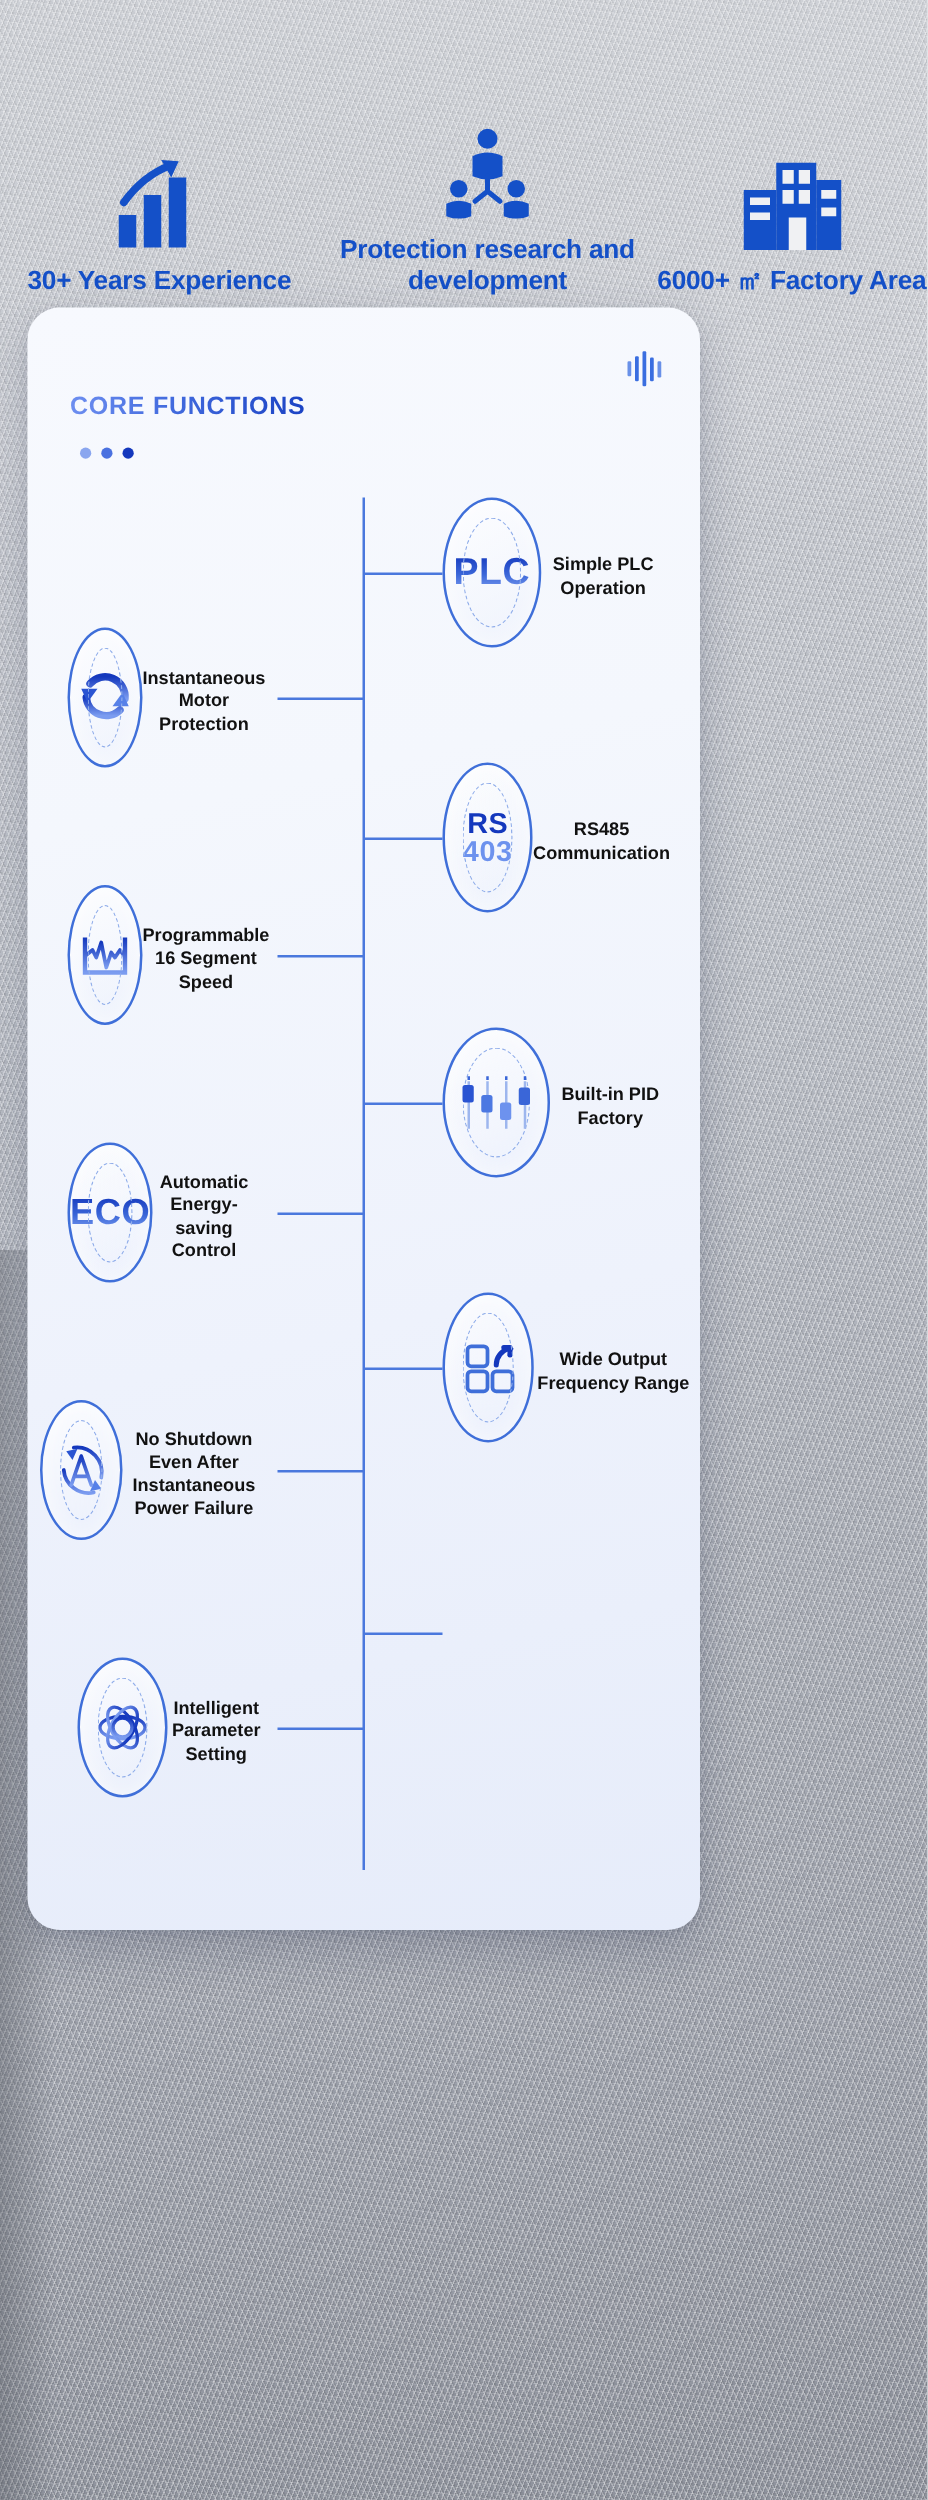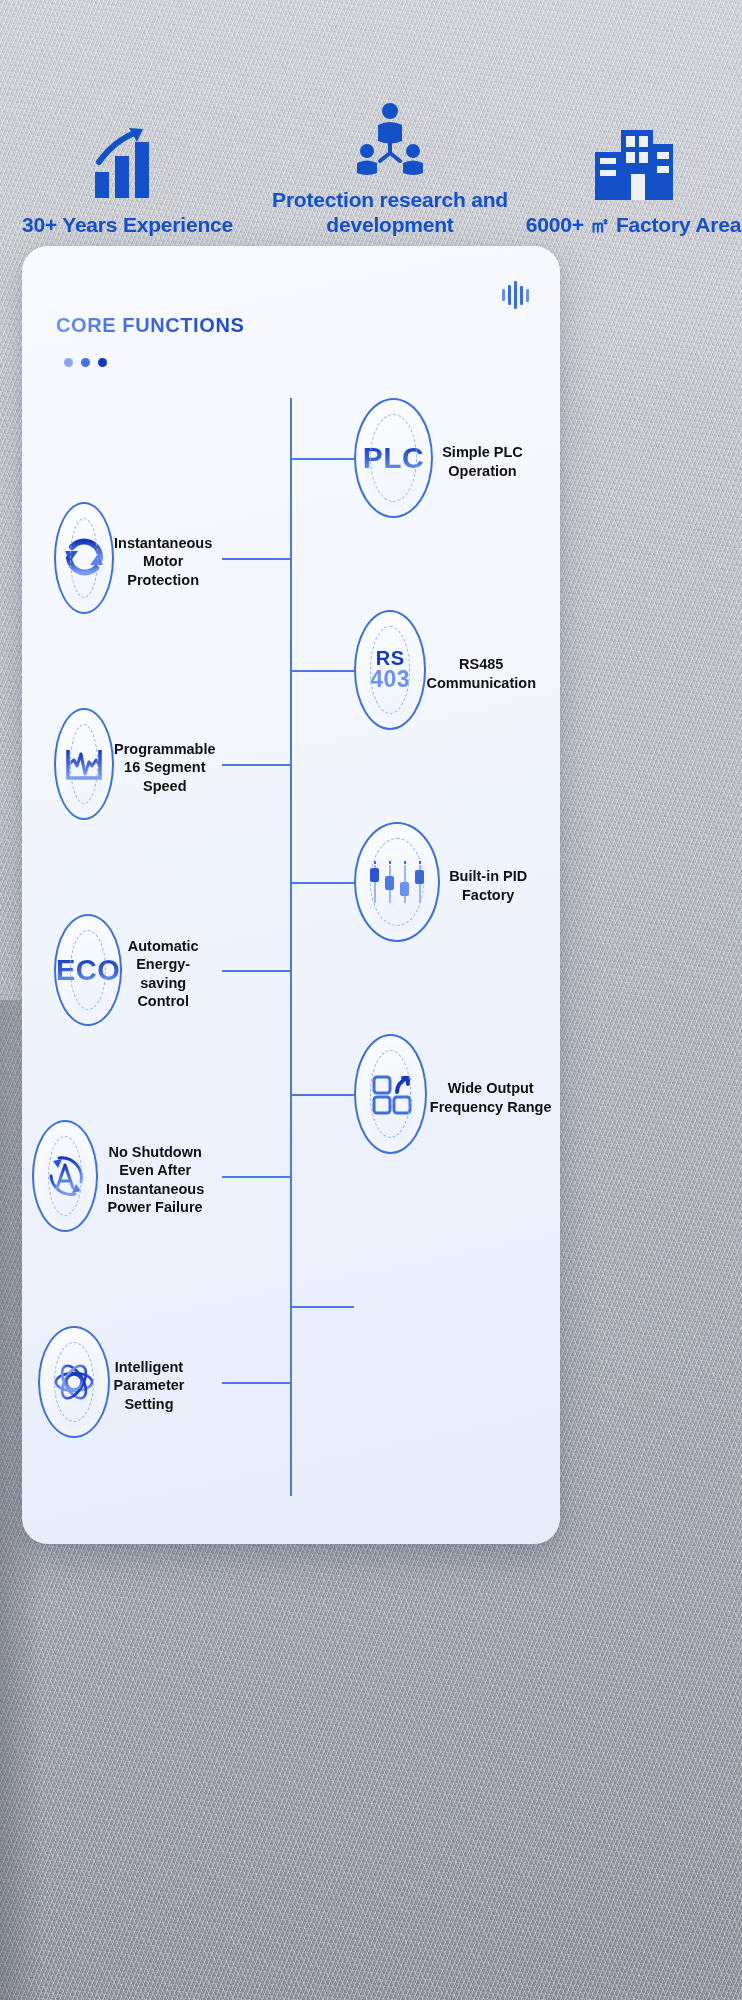--- a/index.html
+++ b/index.html
@@ -151,21 +151,21 @@
     font-weight: 800;
     line-height: 1;
     text-align: center;
     background: linear-gradient(180deg, #1438bd 0%, #3a66d8 55%, #7b9cf0 100%);
     -webkit-background-clip: text; background-clip: text;
     color: transparent; -webkit-text-fill-color: transparent;
   }
   .glyph-plc { font-size: 30px; letter-spacing: .5px; }
   .glyph-eco { font-size: 29px; letter-spacing: .5px; }
   .rs485 { text-align:center; line-height:1.02; }
-  .rs485 .rs  { display:block; font-size: 20px; font-weight: 800; color:#1438bd; letter-spacing:.5px; }
+  .rs485 .rs  { display:block; font-size: 23px; font-weight: 800; color:#1438bd; letter-spacing:.5px; }
   .rs485 .n85 { display:block; font-size: 23px; font-weight: 800; color:#6d92ee; letter-spacing:.5px; }
 
   
   .pid { width: 56px; height: 44px; display:flex; align-items:center; justify-content:center; gap:6px; }
   .pid .col { position: relative; width: 9px; height: 42px; display:flex; justify-content:center; }
   .pid .track { position:absolute; top:4px; bottom:0; width:2px; background:#9db6ee; }
   .pid .dot { position:absolute; top:0; width:2px; height:2.5px; background:#3a66d8; }
   .pid .knob { position:absolute; width:9px; height:14px; border-radius:2px; background:#3a66d8; }
   .pid .col:nth-child(1) .knob { top: 7px;  background:#2a54d2; }
   .pid .col:nth-child(2) .knob { top: 15px; background:#4c78e2; }
@@ -324,21 +324,21 @@
         <path d="M38 46 A20 20 0 0 1 14 28" stroke="url(#gr4)" stroke-width="3" fill="none" stroke-linecap="round"></path>
         <path d="M16 13 L25 11 L21 20 Z" fill="#2a54d2"></path>
         <path d="M44 43 L35 45 L39 36 Z" fill="#5781e8"></path>
         <path d="M28 17 L20 40 M28 17 L36 40 M23.5 33 L32.5 33" stroke="url(#gr4)" stroke-width="3" fill="none" stroke-linecap="round"></path>
       </svg>
     </div>
     <div class="node-label">No Shutdown Even After
 Instantaneous Power Failure</div>
   </div>
 
-  <div class="node left" style="left:16px; top:1080px; width:150px;">
+  <div class="node left" style="left:40px; top:1080px; width:150px;">
     <div class="ring">
       <svg class="glyph" viewBox="0 0 56 56">
         <defs>
             <linearGradient id="gr5" x1="0" y1="0" x2="0" y2="1">
           <stop offset="0" stop-color="#1438bd"></stop>
               <stop offset="1" stop-color="#7b9cf0"></stop>
             </linearGradient>
           </defs>
         <g fill="none" stroke="url(#gr5)" stroke-width="2.6">
           <ellipse cx="28" cy="28" rx="18" ry="9"></ellipse>

